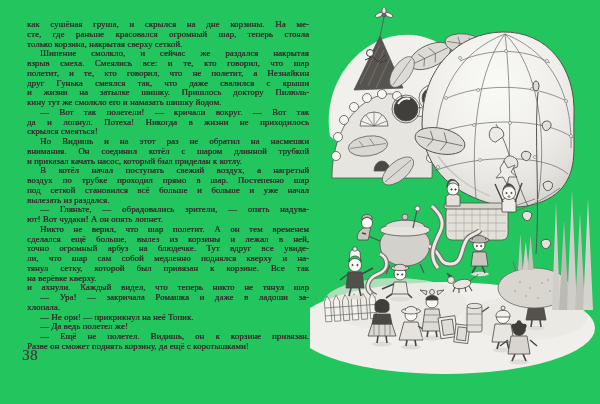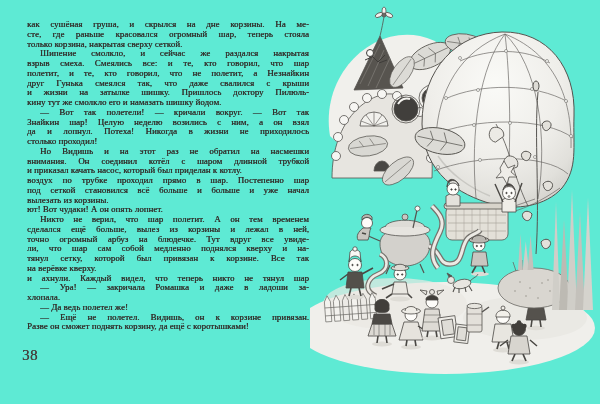--- a/index.html
+++ b/index.html
@@ -1,16 +1,16 @@
 <!DOCTYPE html>
 <html><head>
 <meta charset="utf-8">
 <style>
   html,body{margin:0;padding:0;background:#ffffff;}
-  .stage{position:relative;width:600px;height:404px;background:#5eead4;overflow:hidden;
+  .stage{position:relative;width:600px;height:404px;background:#22c55e;overflow:hidden;
          font-family:"Liberation Serif",serif;}
   .textcol{position:absolute;left:27px;top:20px;width:282px;
            font-size:8.9px;line-height:9.76px;color:#33312d;
            text-shadow:0.25px 0 0 currentColor;letter-spacing:0.05px;}
   .tl{height:9.76px;overflow:hidden;white-space:nowrap1;}
   .tl.just{text-align:justify;white-space:normal;}
   .tl.just::after{content:"";display:inline-block;width:100%;}
   .tl.ind{text-indent:13px;}
   .pagenum{position:absolute;left:22px;top:347px;font-size:15px;color:#45433f;
            letter-spacing:0.6px;text-shadow:0.25px 0 0 currentColor;}
@@ -26,39 +26,41 @@
       <div class="tl just">как сушёная груша, и скрылся на дне корзины. На ме-</div>
       <div class="tl just">сте, где раньше красовался огромный шар, теперь стояла</div>
       <div class="tl">только корзина, накрытая сверху сеткой.</div>
       <div class="tl ind just">Шипение смолкло, и сейчас же раздался накрытая</div>
       <div class="tl just">взрыв смеха. Смеялись все: и те, кто говорил, что шар</div>
       <div class="tl just">полетит, и те, кто говорил, что не полетит, а Незнайкин</div>
       <div class="tl just">друг Гунька смеялся так, что даже свалился с крыши</div>
       <div class="tl just">и жизни на затылке шишку. Пришлось доктору Пилюль-</div>
       <div class="tl">кину тут же смолкло его и намазать шишку йодом.</div>
       <div class="tl ind just">— Вот так полетели! — кричали вокруг. — Вот так</div>
-      <div class="tl just">Знайкин шар! Целую неделю возились с ним, а он взял</div>
       <div class="tl just">да и лопнул. Потеха! Никогда в жизни не приходилось</div>
-      <div class="tl">столько проходил!</div>
+      <div class="tl">скрылся смеяться!</div>
       <div class="tl ind just">Но Видишь и на этот раз не обратил на насмешки</div>
       <div class="tl just">внимания. Он соединил котёл с шаром длинной трубкой</div>
       <div class="tl">и приказал качать насос, который был приделан к котлу.</div>
+      <div class="tl ind just">В котёл начал поступать свежий воздух, а нагретый</div>
       <div class="tl just">воздух по трубке проходил прямо в шар. Постепенно шар</div>
       <div class="tl just">под сеткой становился всё больше и больше и уже начал</div>
-      <div class="tl">вылезать из корзины.</div>
+      <div class="tl">вылезать из раздался.</div>
+      <div class="tl ind just">— Гляньте, — обрадовались зрители, — опять надува-</div>
       <div class="tl">ют! Вот чудаки! А он опять лопнет.</div>
       <div class="tl ind just">Никто не верил, что шар полетит. А он тем временем</div>
       <div class="tl just">сделался ещё больше, вылез из корзины и лежал в ней,</div>
       <div class="tl just">точно огромный арбуз на блюдечке. Тут вдруг все увиде-</div>
       <div class="tl just">ли, что шар сам собой медленно поднялся кверху и на-</div>
       <div class="tl just">тянул сетку, которой был привязан к корзине. Все так</div>
       <div class="tl">на верёвке кверху.</div>
       <div class="tl just">и ахнули. Каждый видел, что теперь никто не тянул шар</div>
       <div class="tl ind just">— Ура! — закричала Ромашка и даже в ладоши за-</div>
       <div class="tl">хлопала.</div>
+      <div class="tl ind">— Не ори! — прикрикнул на неё Топик.</div>
       <div class="tl ind">— Да ведь полетел же!</div>
       <div class="tl ind just">— Ещё не полетел. Видишь, он к корзине привязан.</div>
       <div class="tl">Разве он сможет поднять корзину, да ещё с коротышками!</div>
     </div>
 
   <div class="pagenum">38</div>
 
   <svg class="illo" viewBox="0 0 290 392" xmlns="http://www.w3.org/2000/svg">
     <defs>
       <radialGradient id="gShade" cx="48%" cy="30%" r="78%">

